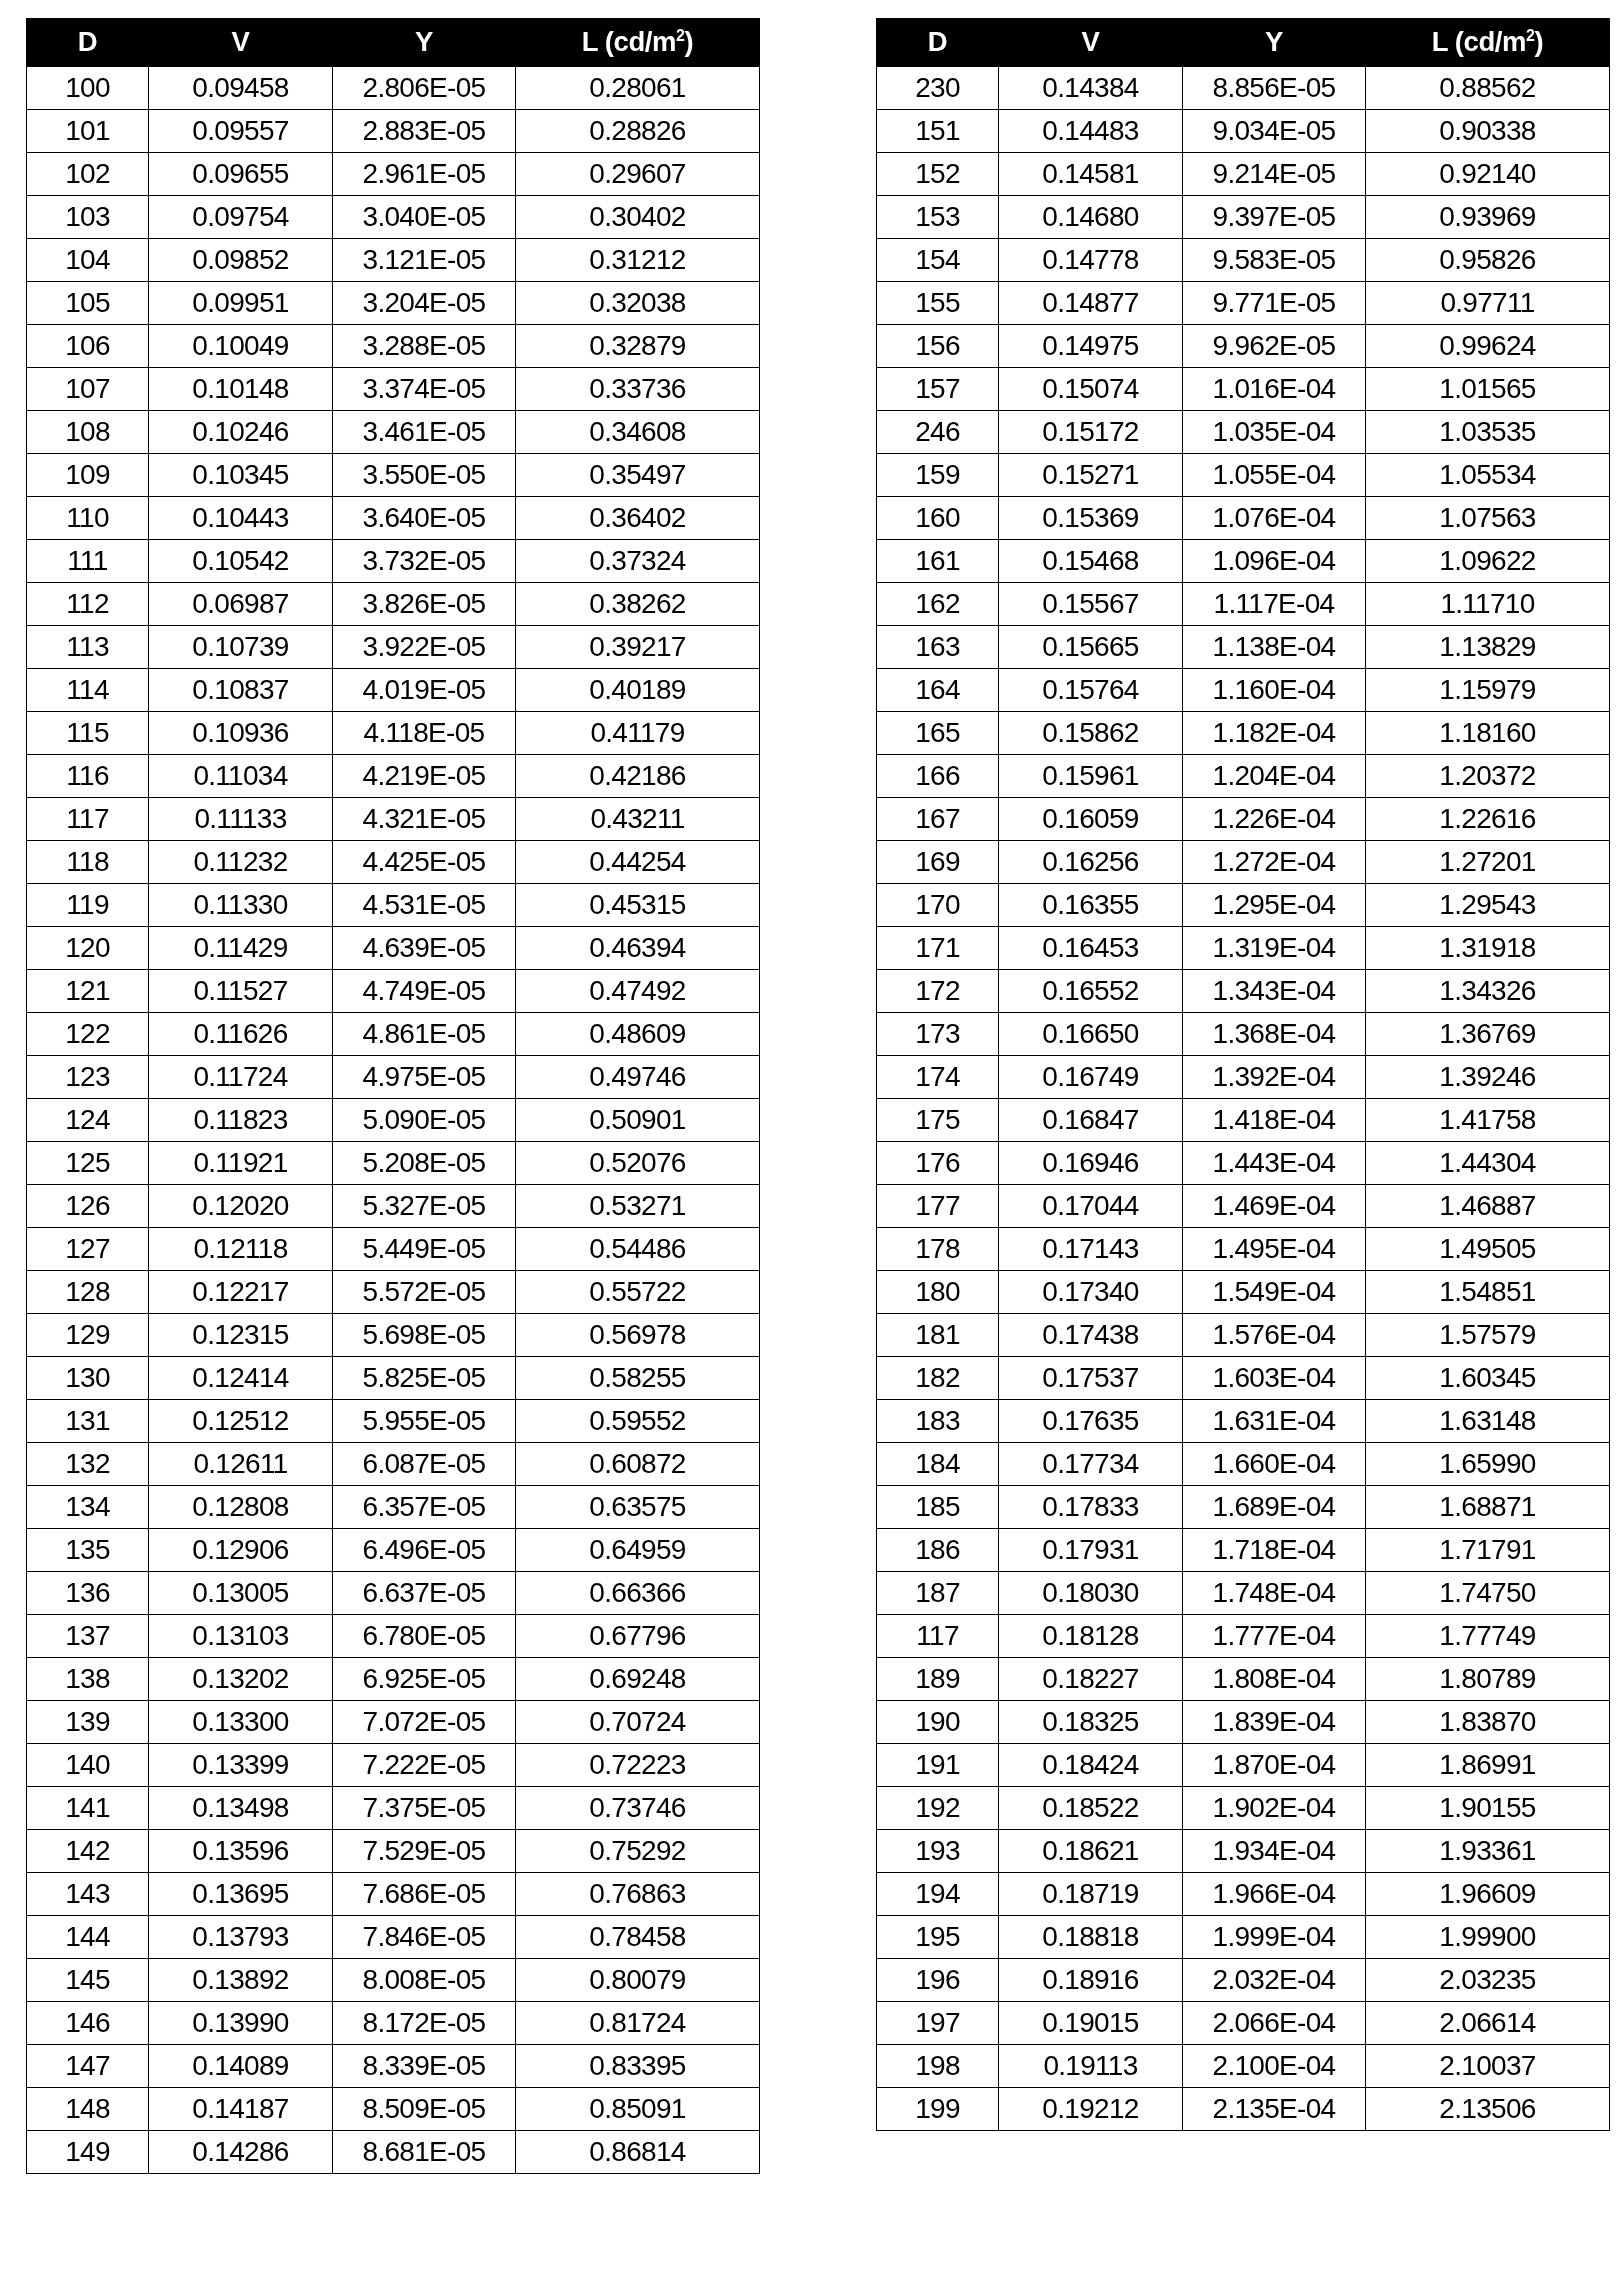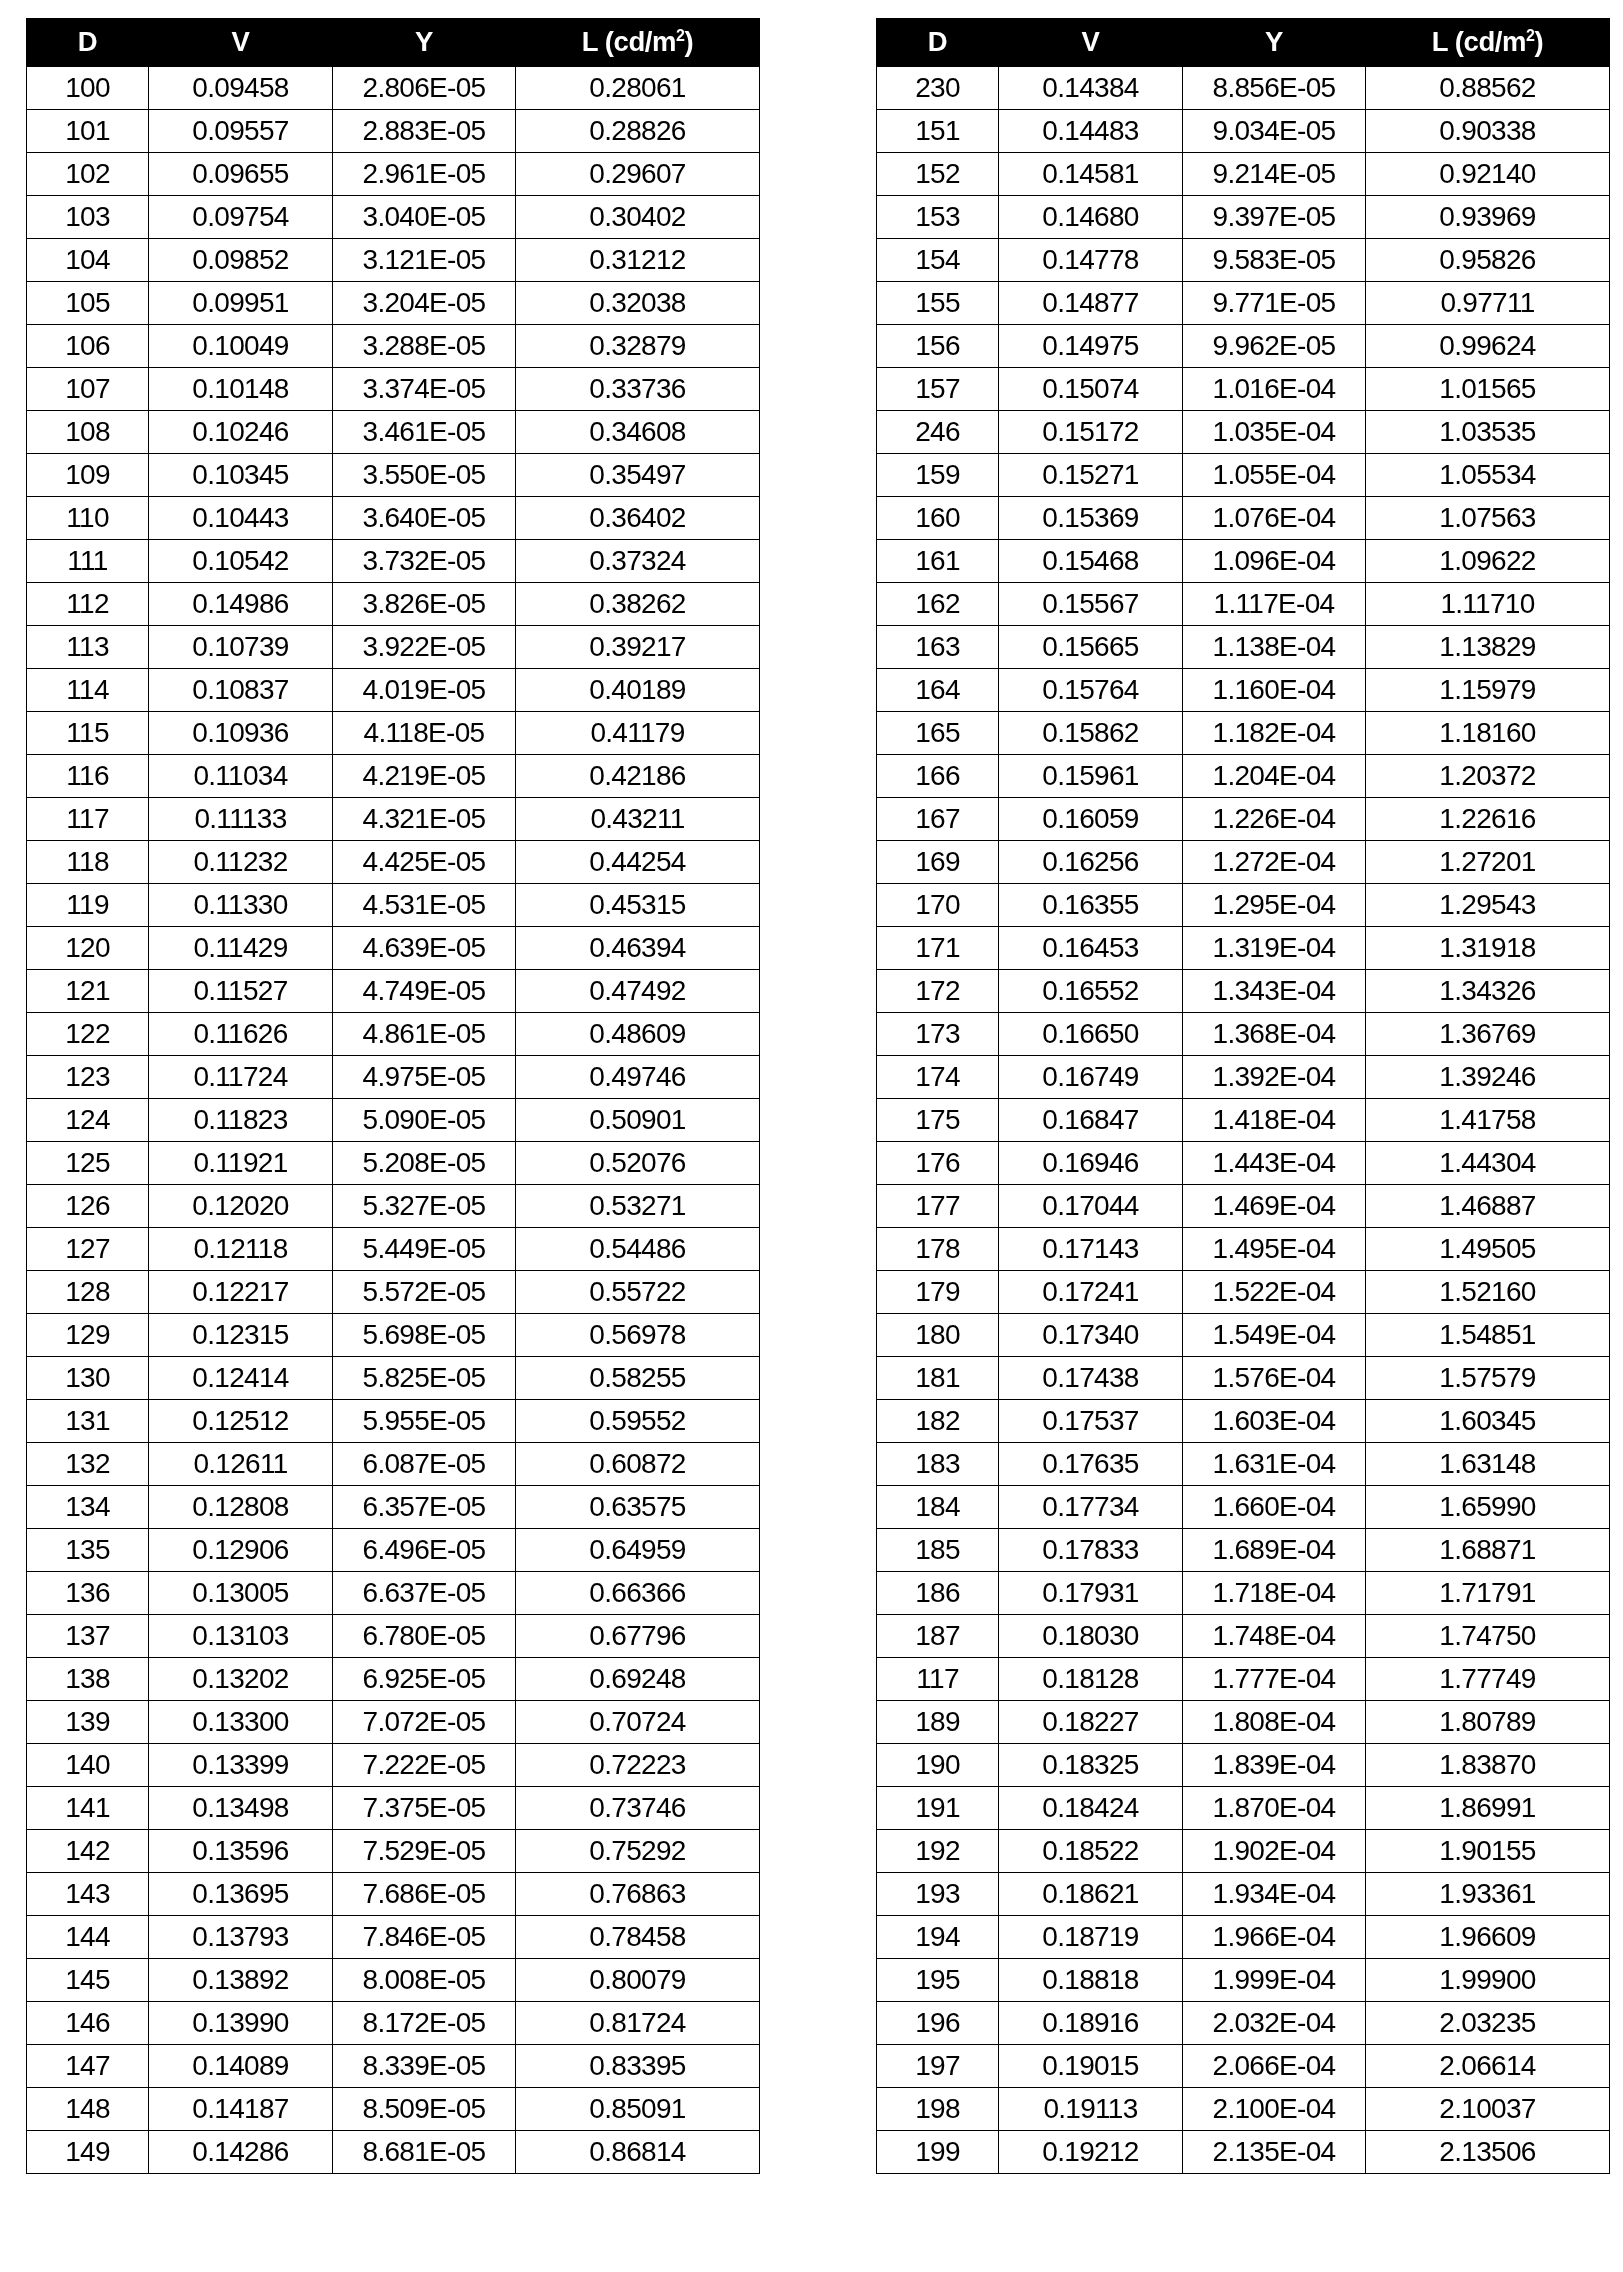--- a/index.html
+++ b/index.html
@@ -104,21 +104,21 @@
         <td>0.36402</td>
       </tr>
       <tr>
         <td>111</td>
         <td>0.10542</td>
         <td>3.732E-05</td>
         <td>0.37324</td>
       </tr>
       <tr>
         <td>112</td>
-        <td>0.14986</td>
+        <td>0.06987</td>
         <td>3.826E-05</td>
         <td>0.38262</td>
       </tr>
       <tr>
         <td>113</td>
         <td>0.10739</td>
         <td>3.922E-05</td>
         <td>0.39217</td>
       </tr>
       <tr>
@@ -512,26 +512,20 @@
         <td>1.469E-04</td>
         <td>1.46887</td>
       </tr>
       <tr>
         <td>178</td>
         <td>0.17143</td>
         <td>1.495E-04</td>
         <td>1.49505</td>
       </tr>
       <tr>
-        <td>179</td>
-        <td>0.17241</td>
-        <td>1.522E-04</td>
-        <td>1.52160</td>
-      </tr>
-      <tr>
         <td>180</td>
         <td>0.17340</td>
         <td>1.549E-04</td>
         <td>1.54851</td>
       </tr>
       <tr>
         <td>181</td>
         <td>0.17438</td>
         <td>1.576E-04</td>
         <td>1.57579</td>

